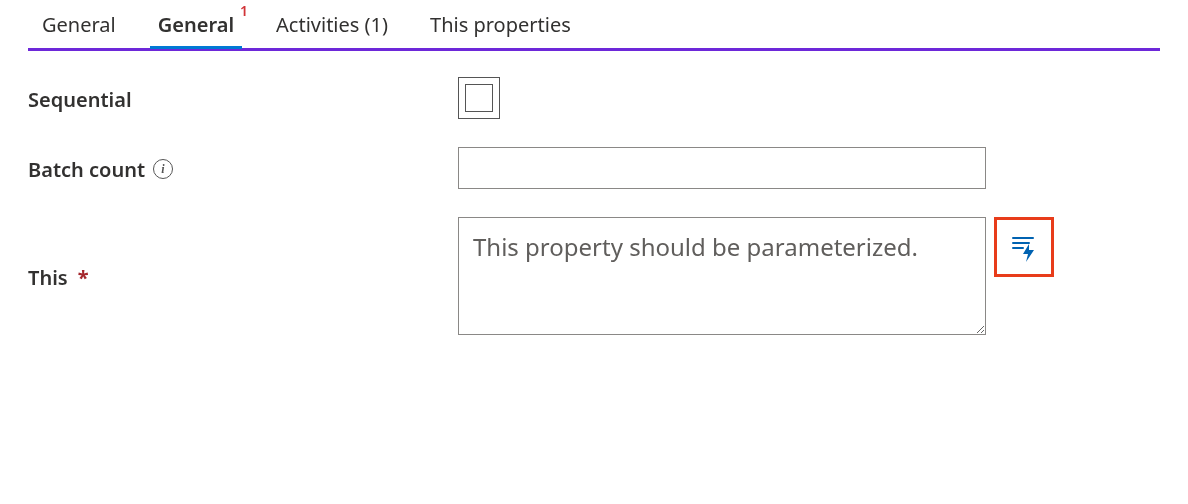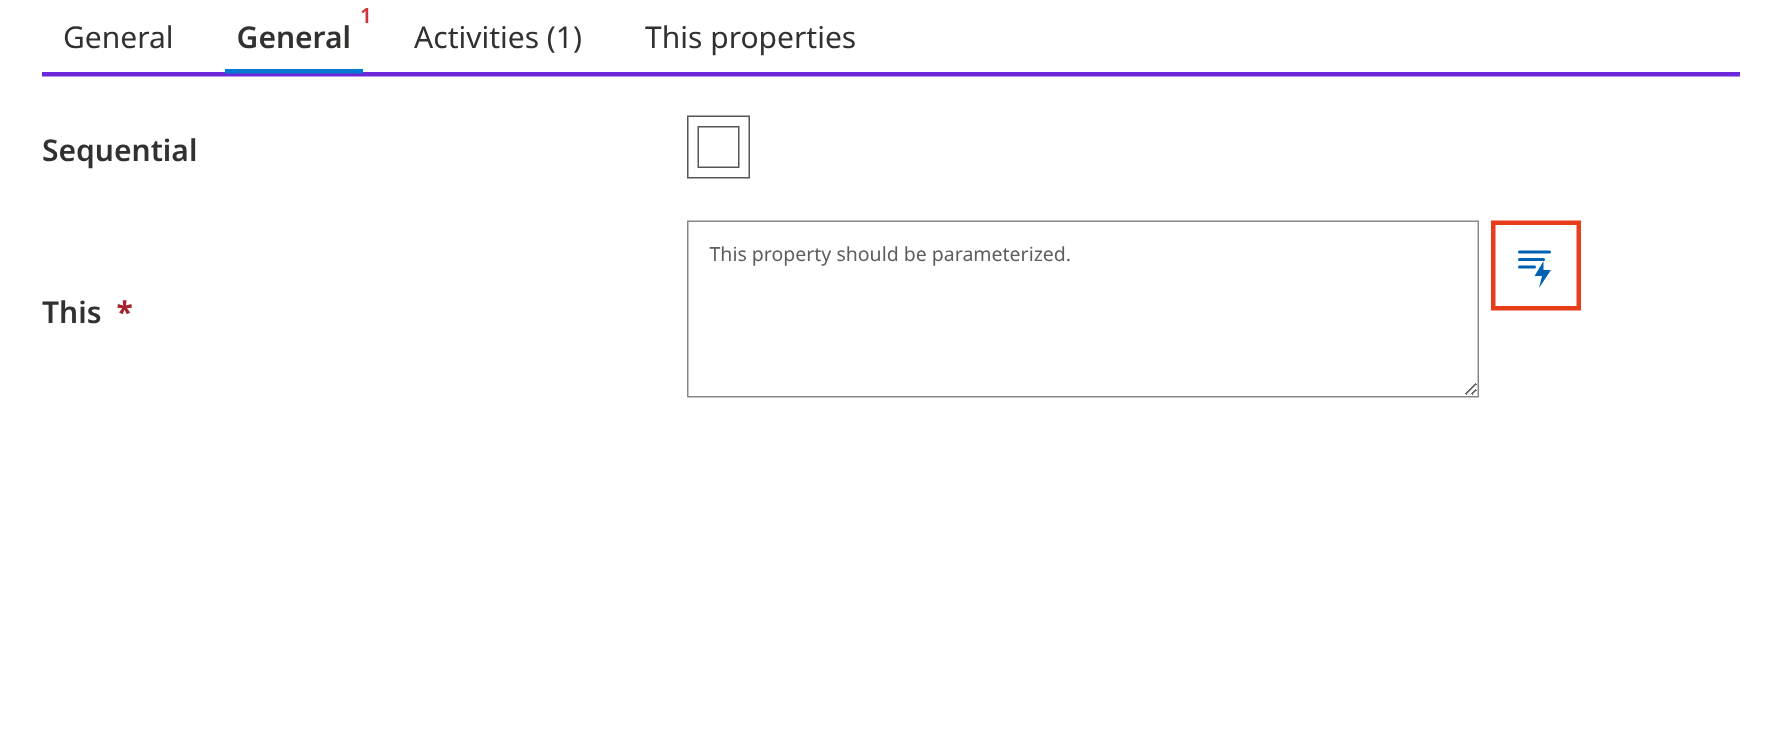--- a/index.html
+++ b/index.html
@@ -10,21 +10,21 @@
   .tab.active::after{content:"";position:absolute;left:6px;right:6px;bottom:-1px;height:3px;background:#0078d4}
   .tab-badge{position:absolute;top:-6px;right:0;font-size:14px;font-weight:600;color:#d13438}
   .form{padding-top:26px}
   .row{display:flex;align-items:center;margin-bottom:28px}
   .label{width:430px;font-size:20px;font-weight:600;display:flex;align-items:center;gap:8px;padding-top:2px}
   .req{color:#a4262c;font-weight:700;margin-left:2px}
   .checkbox-outer{width:40px;height:40px;border:1.5px solid #555;display:flex;align-items:center;justify-content:center;cursor:pointer}
   .checkbox-inner{width:26px;height:26px;border:1.5px solid #555}
   .text-input{width:528px;height:42px;border:1px solid #8a8886;font-size:18px;padding:0 10px;box-sizing:border-box}
   .items-wrap{display:flex;align-items:flex-start;gap:8px}
-  .textarea{width:528px;height:118px;border:1px solid #8a8886;font-size:13px;padding:12px 14px;box-sizing:border-box;resize:both;font-family:inherit;color:#605e5c}
+  .textarea{width:528px;height:118px;border:1px solid #8a8886;font-size:24px;padding:12px 14px;box-sizing:border-box;resize:both;font-family:inherit;color:#605e5c}
   .textarea::placeholder{color:#605e5c}
   .dyn-btn{width:54px;height:54px;border:3px solid #e83c1a;display:flex;align-items:center;justify-content:center;cursor:pointer;background:#fff}
   .info-icon{width:18px;height:18px;border:1.3px solid #555;border-radius:50%;display:inline-flex;align-items:center;justify-content:center;font-size:12px;font-style:italic;font-family:Georgia,serif;color:#555;font-weight:600}
 </style>
 </head>
 <body>
 
 <div class="page">
   <div class="tabs">
     <div class="tab">General</div>
@@ -38,20 +38,27 @@
 
   <div class="form">
 
     <div class="row">
       <div class="label">Sequential</div>
       <div class="checkbox-outer">
         <div class="checkbox-inner"></div>
       </div>
     </div>
 
+    <div class="row">
+      <div class="label">
+        <span>Batch count</span>
+        <span class="info-icon">i</span>
+      </div>
+      <input type="text" class="text-input" value="" style="">
+    </div>
 
     <div class="row">
       <div class="label">
         <span>This</span>
         <span class="req">*</span>
       </div>
       <div class="items-wrap">
         <textarea class="textarea" placeholder="This property should be parameterized." style=""></textarea>
         <div class="dyn-btn">
           <svg width="30" height="30" viewBox="0 0 30 30">

